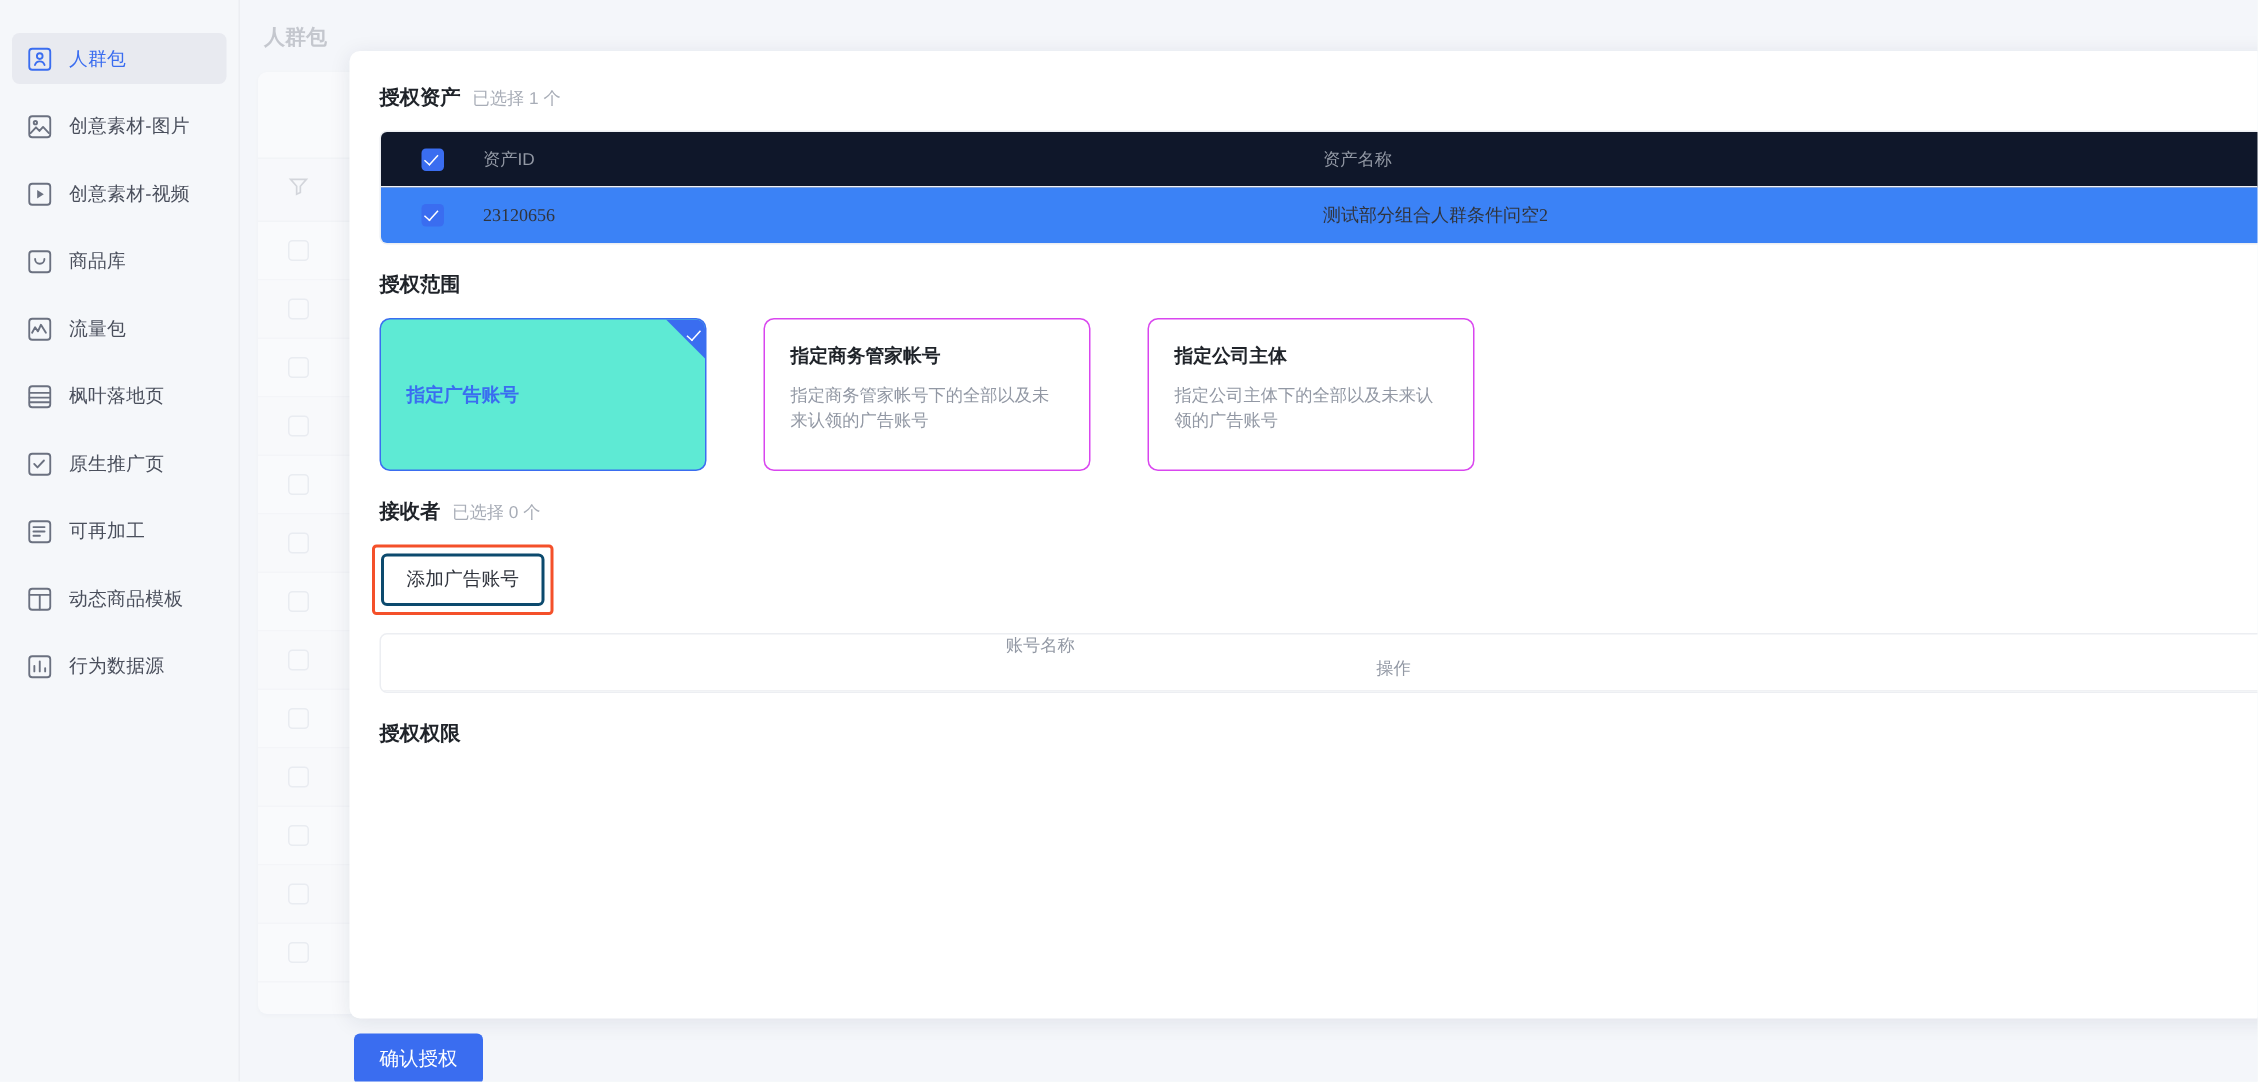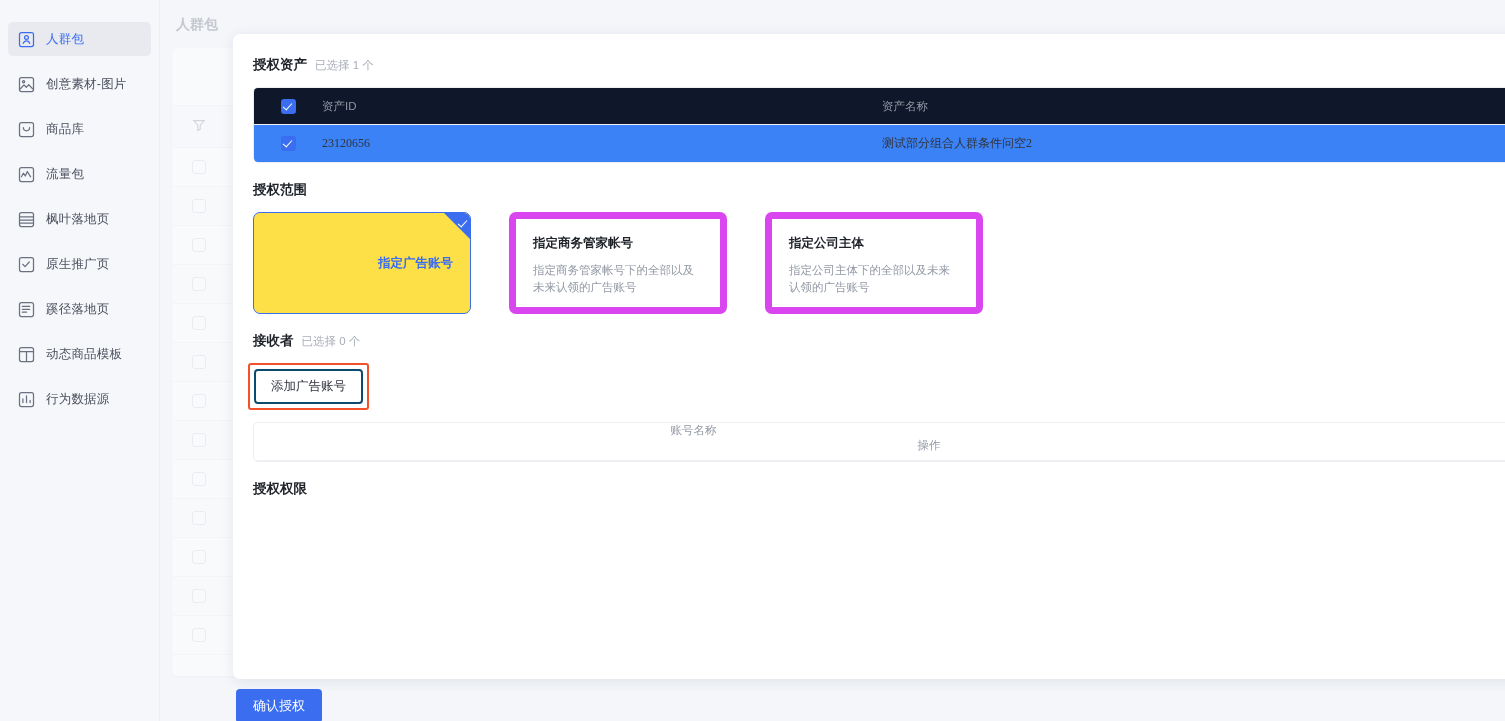--- a/index.html
+++ b/index.html
@@ -116,31 +116,30 @@
   }
   .col-a { width: 560px; font-size: 12px; }
   .col-b { flex: 1; font-size: 12px; }
   .th { color: #9298a4; font-size: 11.5px; }
   .td { color: #30343d; font-size: 12px; }
 
   
   .cards { display: flex; gap: 38px; margin-bottom: 4px; }
   .card {
     width: 218px; height: 102px;
-    border: 7px solid #d946ef; border-radius: 7px;
+    border: 1px solid #d946ef; border-radius: 7px;
     background: #fff;
     padding: 15px 17px;
     position: relative; overflow: hidden;
     cursor: pointer;
     display: flex; flex-direction: column; justify-content: flex-start;
   }
   .card.selected {
     border: 1.6px solid #3a6df0;
-    background: #fde047;
-    align-items: flex-end;
+    background: #5eead4;
   }
   .card.selected .card-title { color: #3a6df0; }
   .card-title {
     font-size: 12.5px; font-weight: 700; color: #1f2329;
     line-height: 19px;
   }
   .card.selected .card-title { font-weight: 700; }
   .card-desc {
     font-size: 11.5px; color: #9298a4; line-height: 17px; margin-top: 9px;
   }
@@ -271,20 +270,29 @@
               <circle cx="5.6" cy="5.8" r="1.1"></circle>
               <path d="M2.4 12.7l3.6-3.8 2.3 2.4 2.4-2.7 3.9 4.1"></path>
             </svg>
           </span>
           <span class="side-label">创意素材-图片</span>
         </div>
         <div class="side-item">
           <span>
             <svg class="side-ico" viewBox="0 0 17 17" fill="none" stroke="#6b7180" stroke-width="1.25" stroke-linecap="round" stroke-linejoin="round">
               <rect x="1.5" y="1.5" width="14" height="14" rx="2"></rect>
+              <path d="M6.8 5.6l4.4 2.9-4.4 2.9z" fill="#6b7180" stroke="none"></path>
+            </svg>
+          </span>
+          <span class="side-label">创意素材-视频</span>
+        </div>
+        <div class="side-item">
+          <span>
+            <svg class="side-ico" viewBox="0 0 17 17" fill="none" stroke="#6b7180" stroke-width="1.25" stroke-linecap="round" stroke-linejoin="round">
+              <rect x="1.5" y="1.5" width="14" height="14" rx="2"></rect>
               <path d="M5.4 6.6c0 1.9 1.3 3.2 3.1 3.2s3.1-1.3 3.1-3.2"></path>
             </svg>
           </span>
           <span class="side-label">商品库</span>
         </div>
         <div class="side-item">
           <span>
             <svg class="side-ico" viewBox="0 0 17 17" fill="none" stroke="#6b7180" stroke-width="1.25" stroke-linecap="round" stroke-linejoin="round">
               <rect x="1.5" y="1.5" width="14" height="14" rx="2"></rect>
               <path d="M3.4 10.8l2-3.6 1.9 2.7 2-4.4 3.3 5.3"></path>
@@ -310,21 +318,21 @@
           </span>
           <span class="side-label">原生推广页</span>
         </div>
         <div class="side-item">
           <span>
             <svg class="side-ico" viewBox="0 0 17 17" fill="none" stroke="#6b7180" stroke-width="1.25" stroke-linecap="round" stroke-linejoin="round">
               <rect x="1.5" y="1.5" width="14" height="14" rx="2"></rect>
               <path d="M4.3 5.4h7.4M4.3 8.3h7.4M4.3 11.2h4.3"></path>
             </svg>
           </span>
-          <span class="side-label">蹊径落地页</span>
+          <span class="side-label">可再加工</span>
         </div>
         <div class="side-item">
           <span>
             <svg class="side-ico" viewBox="0 0 17 17" fill="none" stroke="#6b7180" stroke-width="1.25" stroke-linecap="round" stroke-linejoin="round">
               <rect x="1.5" y="1.5" width="14" height="14" rx="2"></rect>
               <path d="M1.8 5.6h13.4M8.5 5.8v9.4"></path>
             </svg>
           </span>
           <span class="side-label">动态商品模板</span>
         </div>

